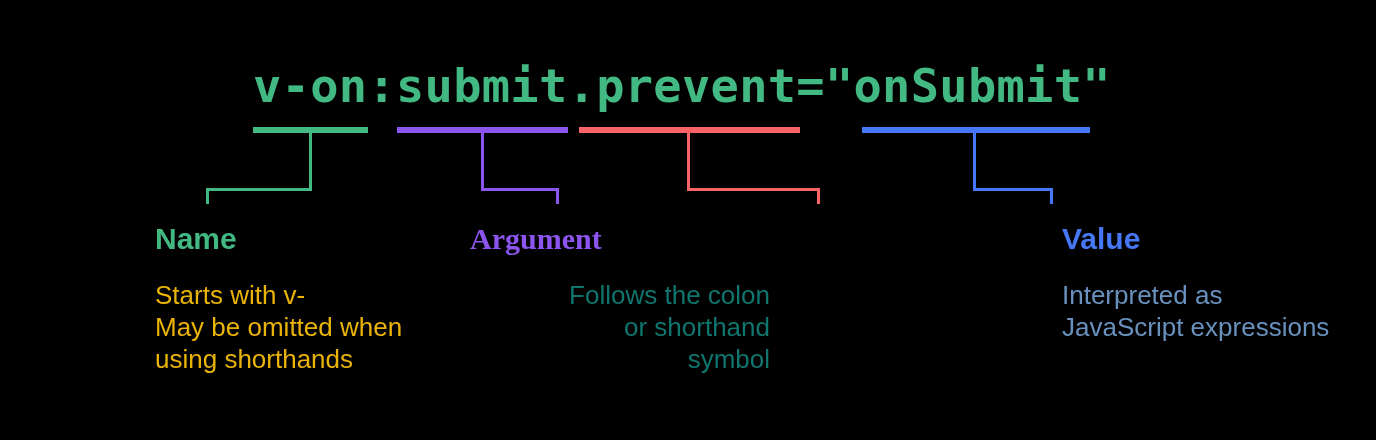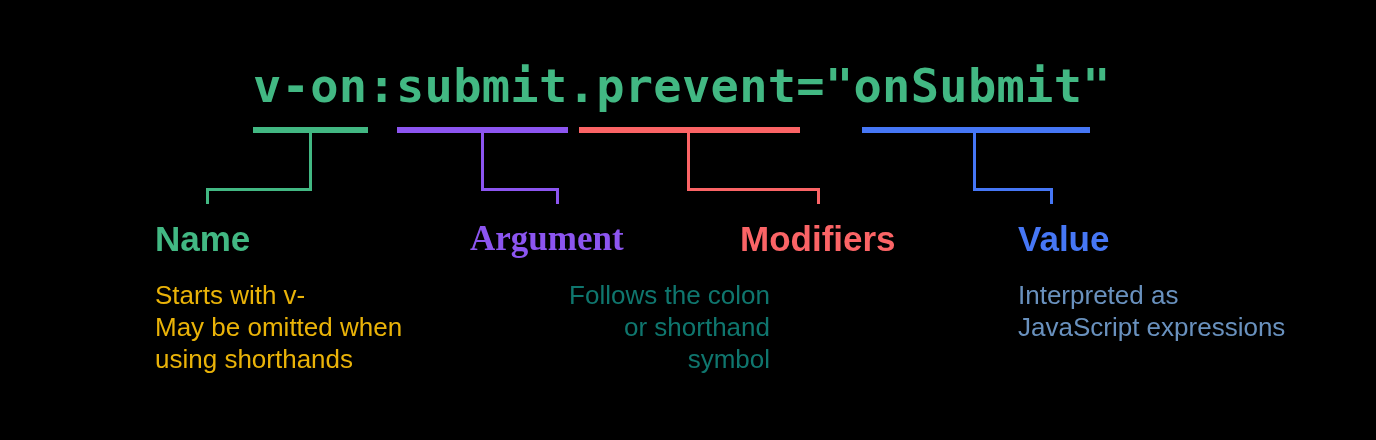--- a/index.html
+++ b/index.html
@@ -43,26 +43,26 @@
 
   .u-val{left:862px;width:228px}
   .s-val{left:973px}
   .a-val{left:973px;width:80px}
   .t-val{left:1050px}
 
   .col{position:absolute;top:221px;width:300px;}
   .col-name{left:155px}
   .col-arg{left:470px}
   .col-mod{left:740px}
-  .col-val{left:1018px}
+  .col-val{left:1062px}
 
   .heading{
     margin:0;
     font-weight:700;
-    font-size:35px;
+    font-size:30px;
     line-height:36px;
   }
   .desc{
     margin:22px 0 0 0;
     font-size:26px;
     line-height:32px;
     white-space:pre-line;
   }
 </style>
 </head>
@@ -100,21 +100,20 @@
   </div>
 
   <div class="col col-arg">
     <h2 class="heading" style="color: rgb(140, 85, 240); font-family: Liberation Serif, serif;">Argument</h2>
     <p class="desc" style="color: #0f766e; text-align: right;">Follows the colon
 or shorthand
 symbol</p>
   </div>
 
   <div class="col col-mod">
-    <h2 class="heading" style="color: rgb(251, 100, 102);">Modifiers</h2>
   </div>
 
   <div class="col col-val">
     <h2 class="heading" style="color: rgb(70, 119, 246);">Value</h2>
     <p class="desc" style="color: rgb(105, 145, 190);">Interpreted as
 JavaScript expressions</p>
   </div>
 
 </div>
 

